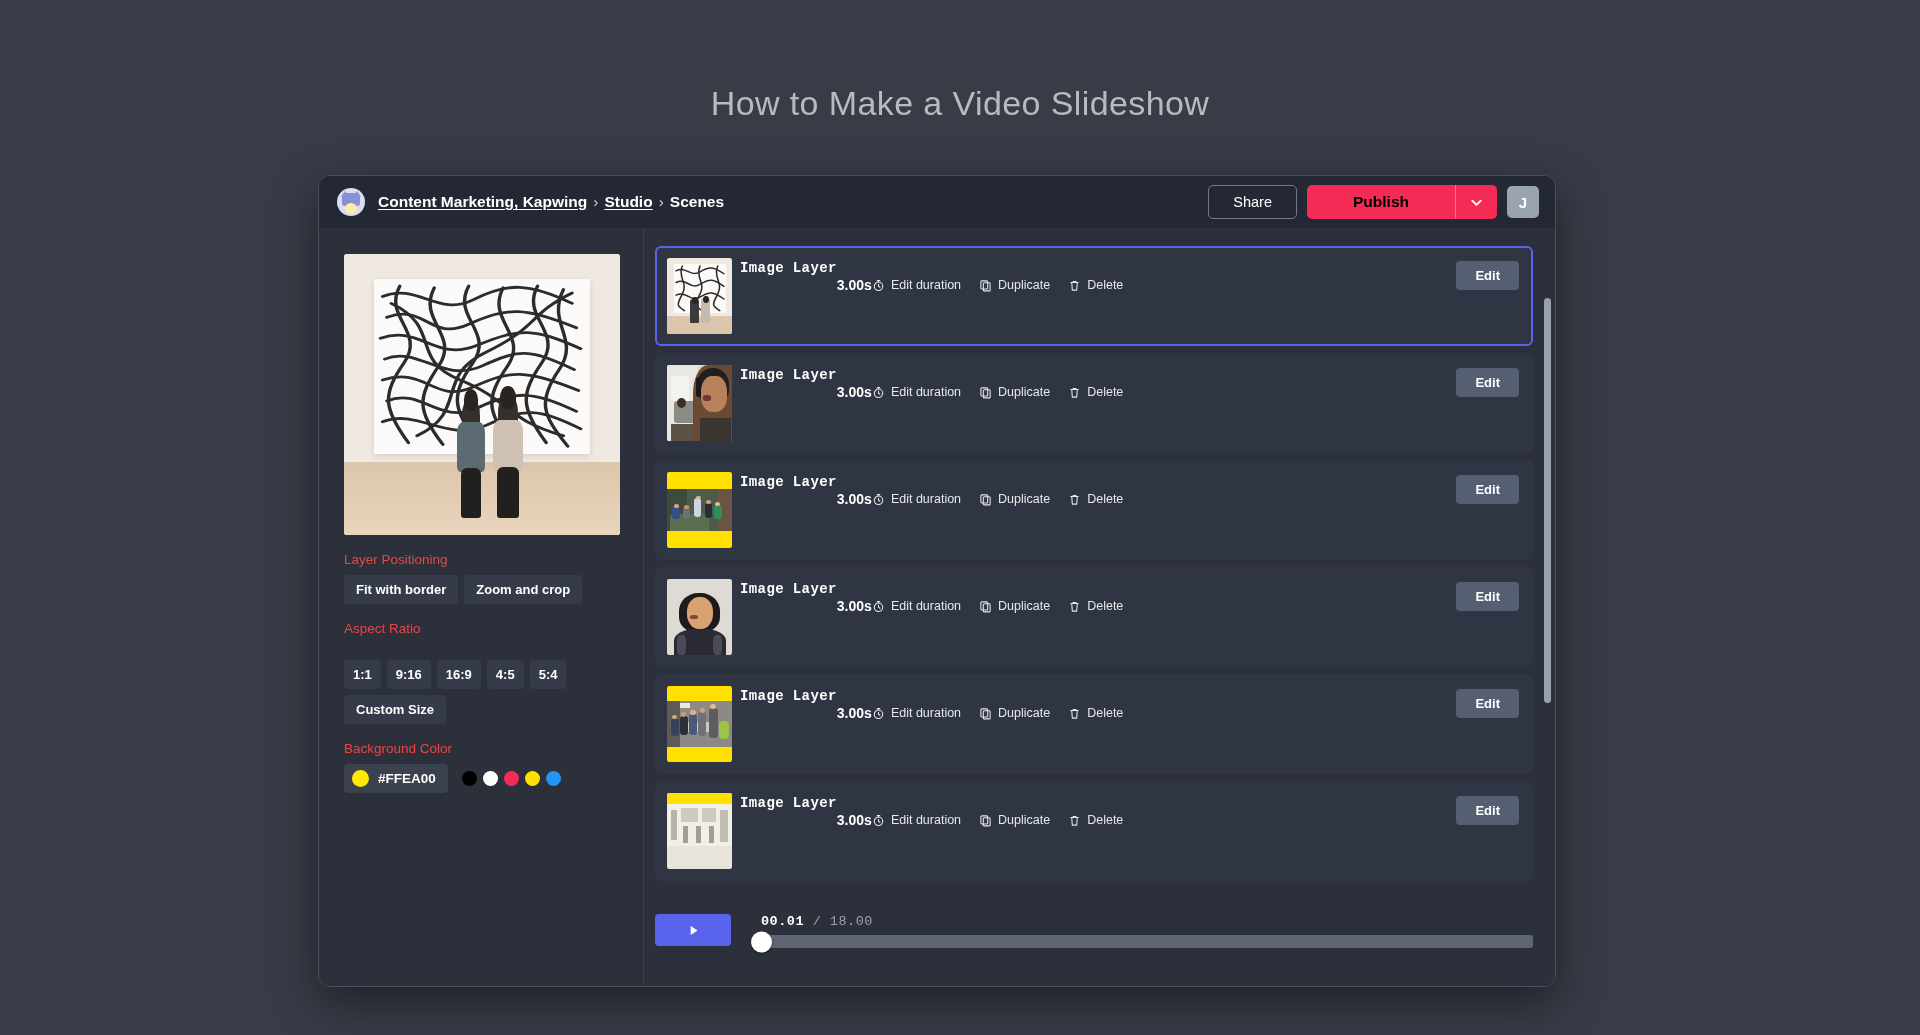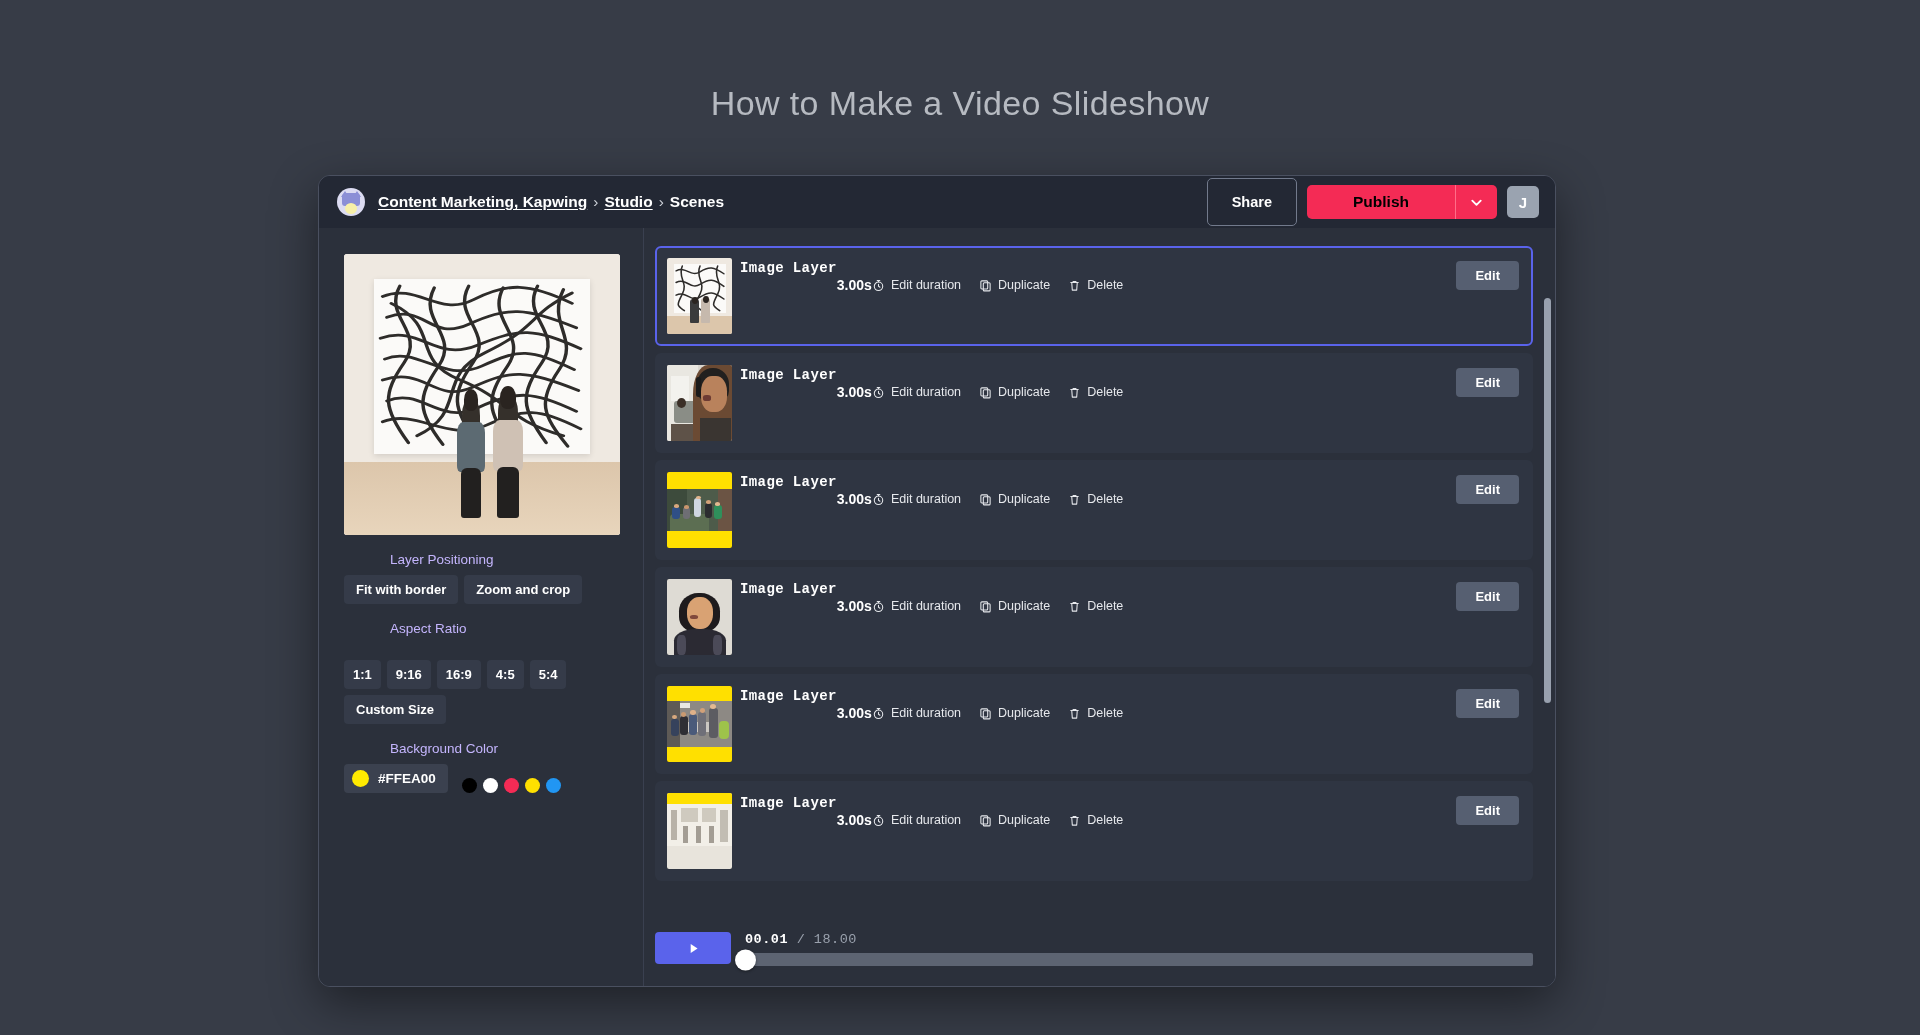--- a/index.html
+++ b/index.html
@@ -106,28 +106,28 @@
   .crumb-current { color: #ffffff; }
 
   .topbar-right {
     margin-left: auto;
     display: flex;
     align-items: center;
     gap: 10px;
   }
 
   .btn-share {
-    height: 48px;
+    height: 34px;
     padding: 0 24px;
     background: #232834;
     border: 1px solid #727a8c;
     border-radius: 5px;
     color: #ffffff;
     font-size: 14.5px;
-    font-weight: 700;
+    font-weight: 400;
     font-family: "Liberation Sans", sans-serif;
     cursor: pointer;
     display: flex; align-items: center;
   }
 
   .publish-group {
     display: flex;
     height: 34px;
     border-radius: 5px;
     overflow: hidden;
@@ -222,42 +222,41 @@
     font-size: 13.5px;
     font-weight: 600;
     font-family: "Liberation Sans", sans-serif;
     cursor: pointer;
   }
 
   .section-label {
     margin-top: 17px;
     margin-bottom: 8px;
     font-size: 13.5px;
-    color: #c4b5fd;
-    margin-left: 46px;
+    color: #ef4444;
   }
 
   .chip-row { display: flex; flex-wrap: wrap; gap: 6px; }
   .chip {
     background: #353b49;
     border: none;
     border-radius: 4px;
     color: #ffffff;
     font-size: 13px;
     font-weight: 600;
     font-family: "Liberation Sans", sans-serif;
     padding: 7px 11px;
     cursor: pointer;
   }
   .chip.wide { padding: 7px 12px; }
   .chip.small { padding: 7px 9px; margin-top: 16px; }
 
   .color-row {
     display: flex;
-    align-items: flex-end;
+    align-items: center;
     gap: 14px;
   }
   .color-current {
     display: flex;
     align-items: center;
     gap: 9px;
     background: #3b414f;
     border-radius: 4px;
     padding: 6px 12px 6px 8px;
     cursor: pointer;
@@ -394,25 +393,25 @@
     background: #98a0ae;
     border-radius: 4px;
     cursor: pointer;
   }
 
   
   .player-bar {
     position: absolute;
     left: 11px;
     right: 22px;
-    bottom: 8px;
+    bottom: 26px;
     height: 46px;
     display: flex;
     align-items: flex-start;
-    gap: 0;
+    gap: 16px;
   }
   .btn-play {
     width: 76px; height: 32px;
     flex: 0 0 76px;
     background: #5a63eb;
     border: none;
     border-radius: 4px;
     color: #ffffff;
     cursor: pointer;
     display: flex; align-items: center; justify-content: center;

